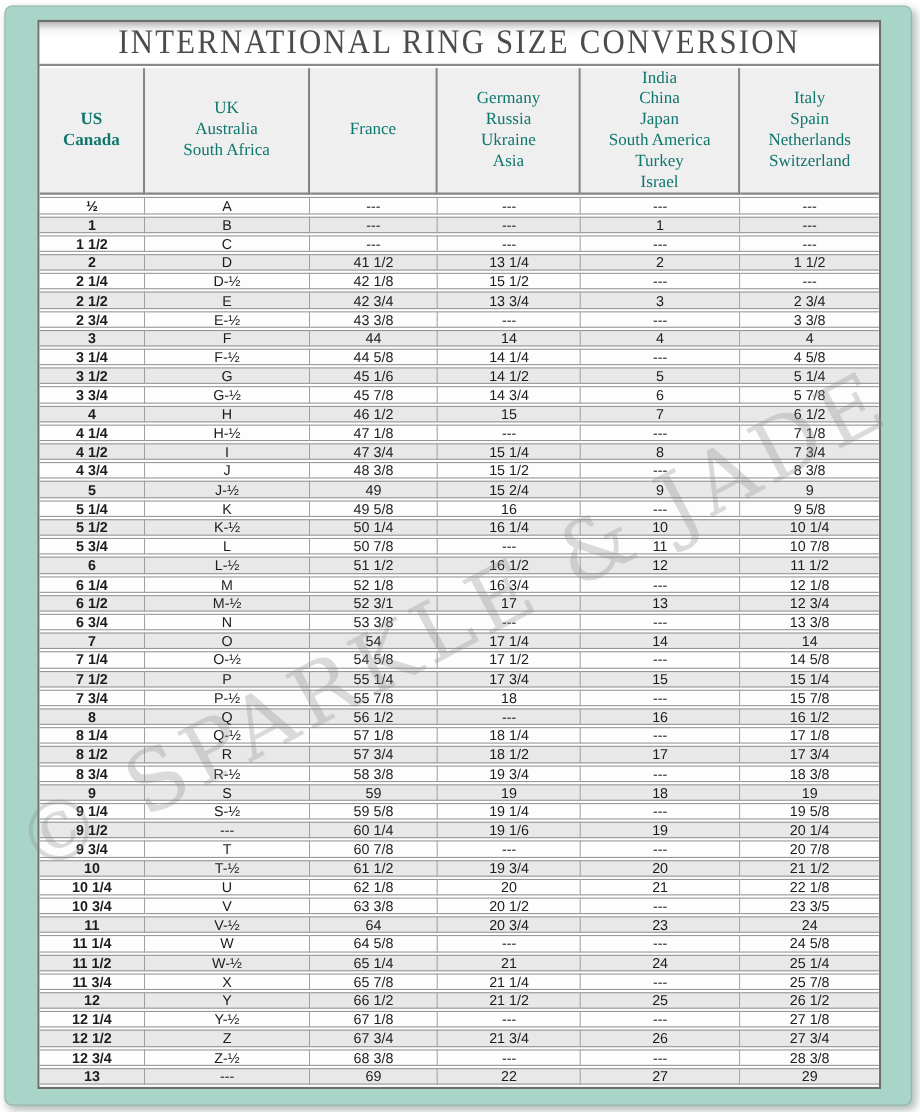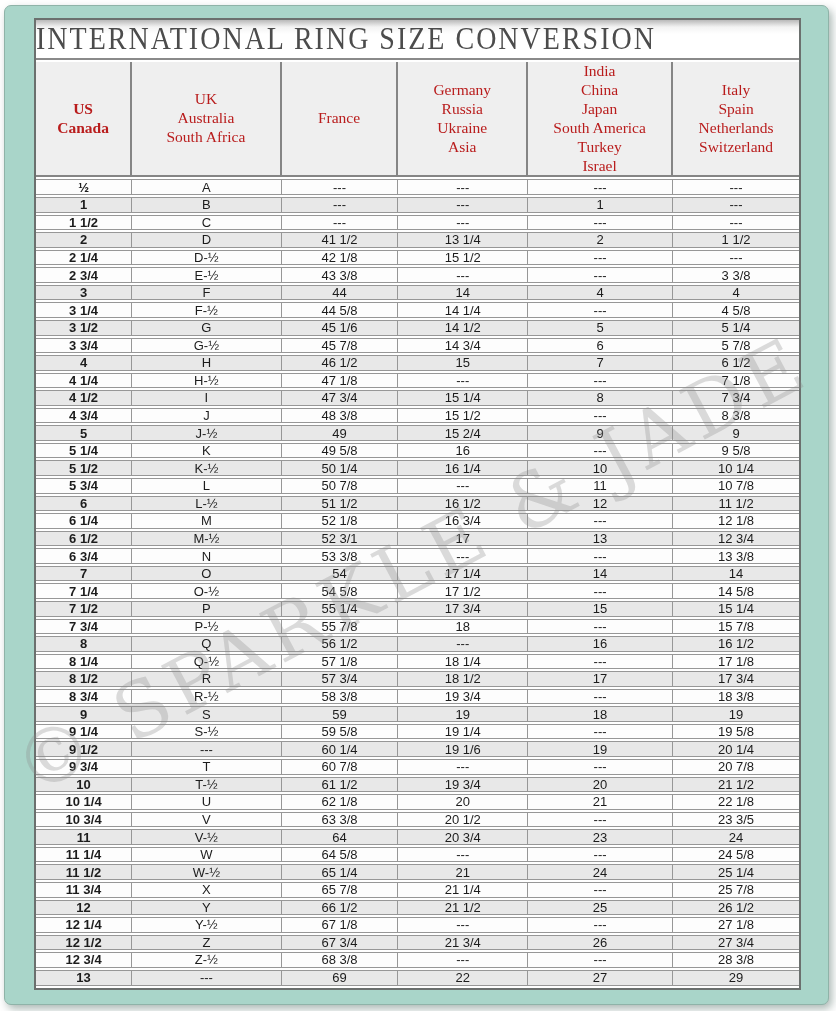--- a/index.html
+++ b/index.html
@@ -11,39 +11,39 @@
     box-shadow:3px 4px 8px rgba(70,100,90,.45);
     padding:12px 27px 14px 29px;
   }
   .panel {
     position:relative; width:100%; height:100%;
     background:#ffffff; border:2px solid #6b706e;
     display:flex; flex-direction:column;
   }
   .title-bar {
     height:40px; flex:0 0 40px;
-    display:flex; align-items:center; justify-content:flex-start;
+    display:flex; align-items:center; justify-content:center;
     border-bottom:2px solid #8a8a8a;
     background:linear-gradient(180deg,#b9b9b9 0,#f3f3f3 7px,#ffffff 14px);
   }
   .title-text {
     font-family:"Liberation Serif", serif;
     font-size:28px; letter-spacing:2px; color:#4c4c4c;
     transform:scaleY(1.12); white-space:nowrap;
   }
   .tbl-wrap { flex:1 1 auto; overflow:hidden; }
   table {
     width:100%; height:100%; table-layout:fixed;
     border-collapse:separate; border-spacing:0 2px;
     background:#ffffff;
   }
   th {
     background:#efefef; vertical-align:middle; text-align:center;
     font-family:"Liberation Serif", serif; font-weight:normal;
-    font-size:15.5px; line-height:1.22; color:#b91c1c;
+    font-size:15.5px; line-height:1.22; color:#0f766e;
     white-space:pre-line; height:114px;
     border-right:2px solid #858585; border-bottom:2px solid #858585;
   }
   th:first-child { font-weight:bold;text-align:center; }
   th:last-child { border-right:none; }
   td {
     text-align:center; vertical-align:middle;
     font-size:13px; color:#1c1c1c; height:12px; line-height:1;
     background:#fdfdfd;
     border-top:1px solid #979797; border-bottom:1px solid #979797;
@@ -140,20 +140,28 @@
               <td>1 1/2</td>
             </tr>
             <tr>
               <td>2 1/4</td>
               <td>D-½</td>
               <td>42 1/8</td>
               <td>15 1/2</td>
               <td>---</td>
               <td>---</td>
             </tr>
+            <tr class="alt">
+              <td>2 1/2</td>
+              <td>E</td>
+              <td>42 3/4</td>
+              <td>13 3/4</td>
+              <td>3</td>
+              <td>2 3/4</td>
+            </tr>
             <tr>
               <td>2 3/4</td>
               <td>E-½</td>
               <td>43 3/8</td>
               <td>---</td>
               <td>---</td>
               <td>3 3/8</td>
             </tr>
             <tr class="alt">
               <td>3</td>

